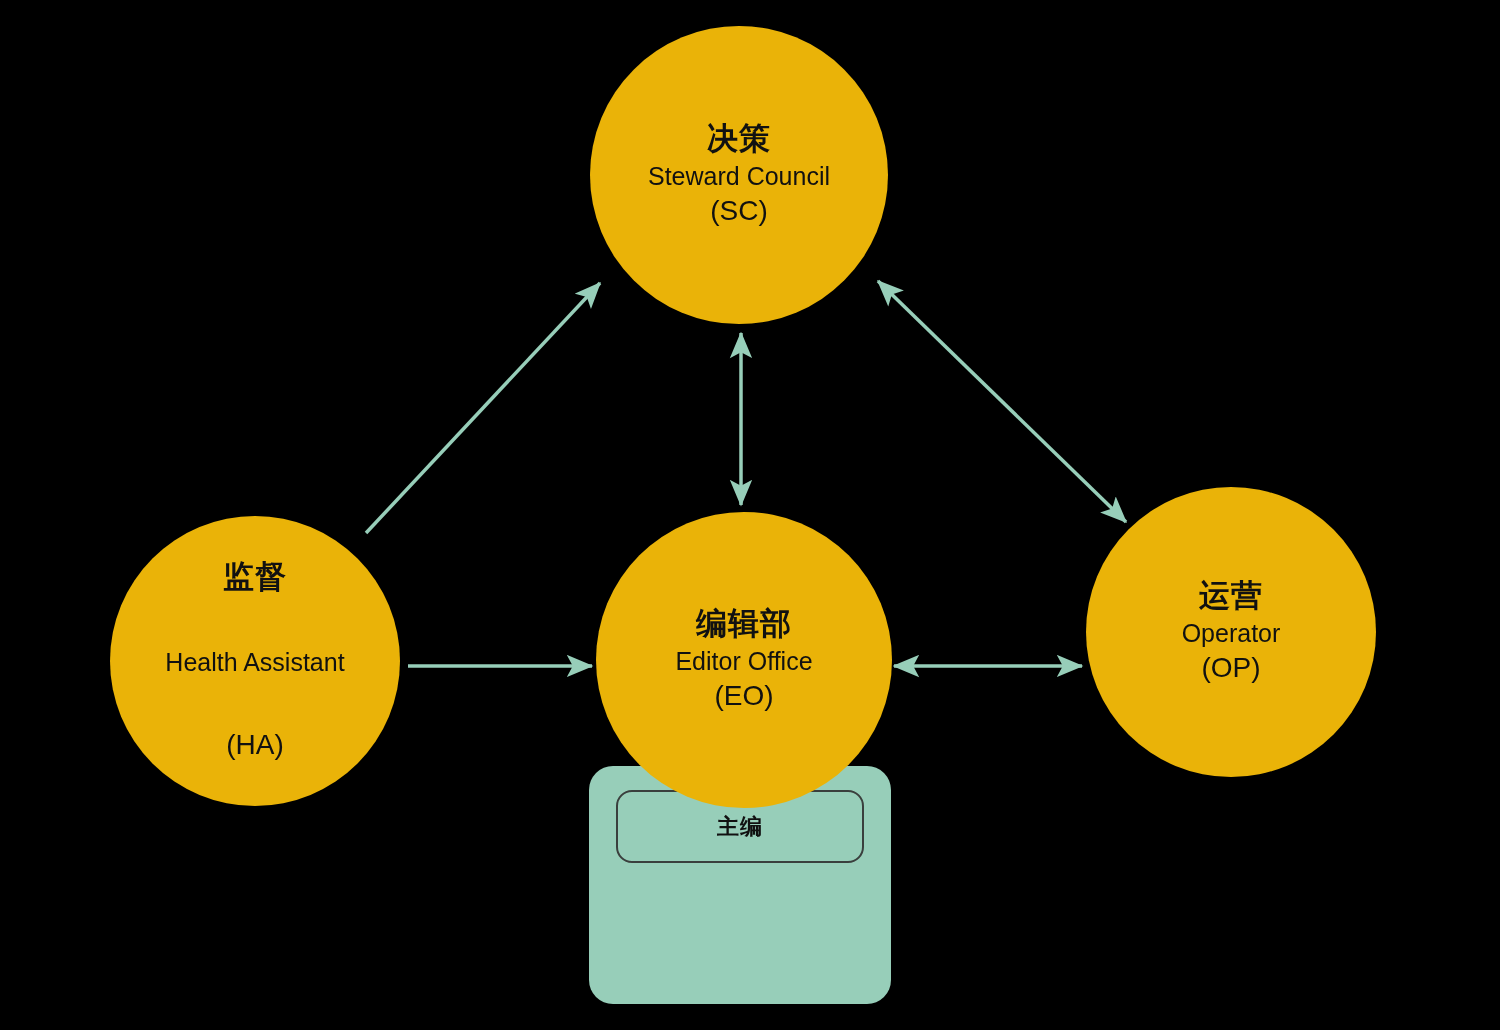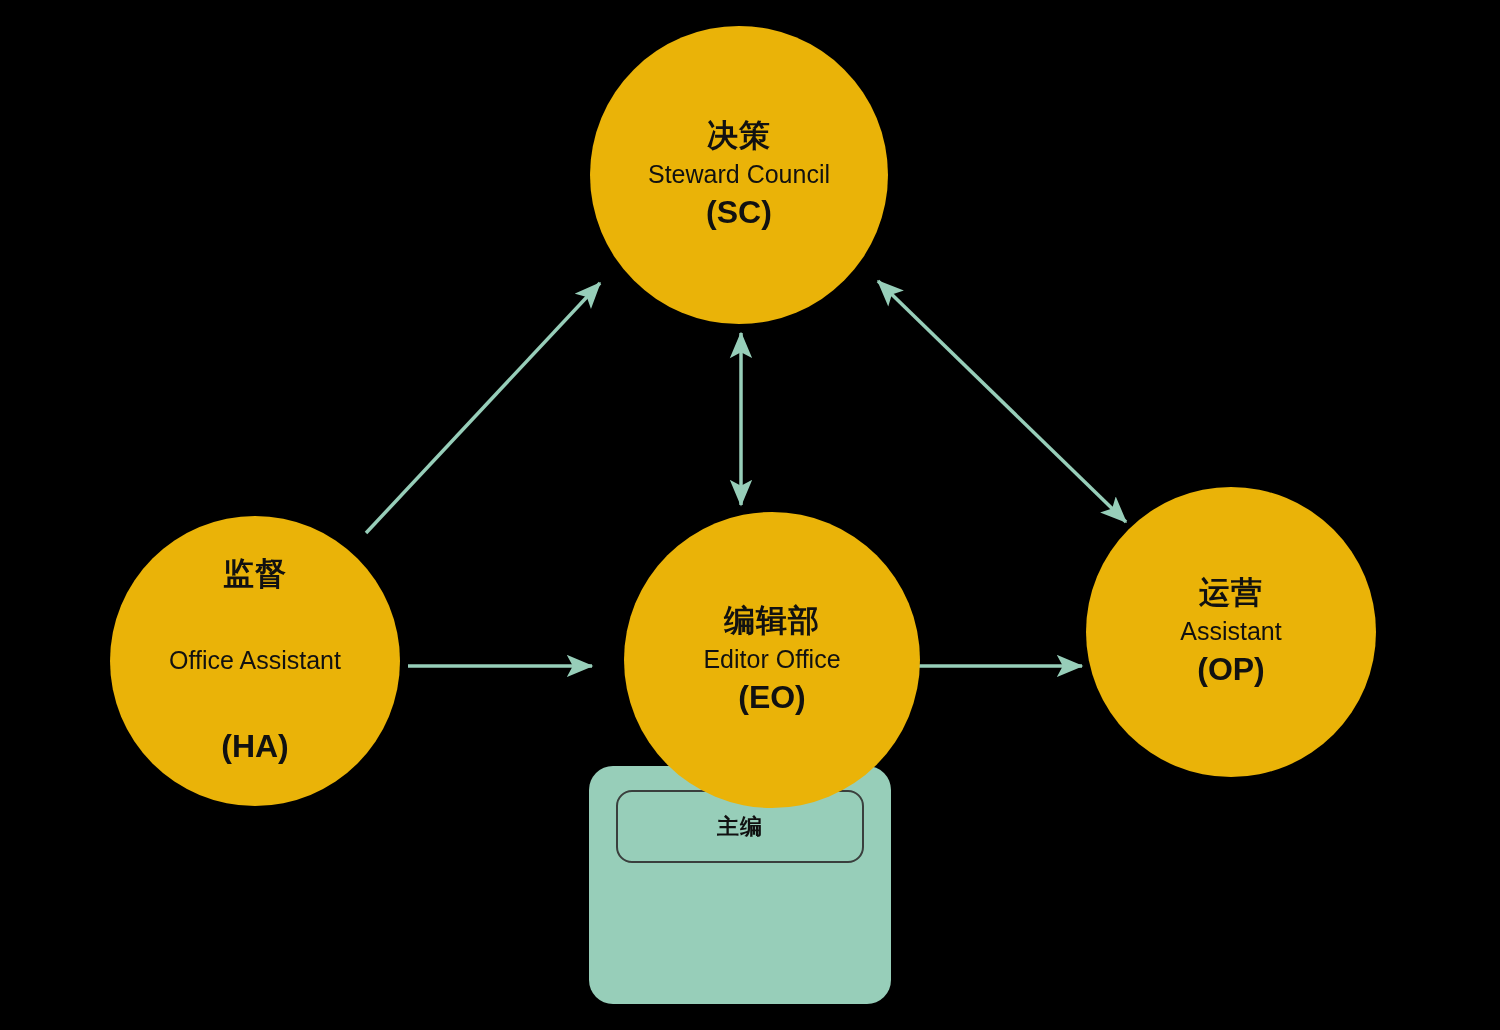--- a/index.html
+++ b/index.html
@@ -45,43 +45,43 @@
     line-height: 1.22;
     letter-spacing: 1px;
     margin-bottom: 3px;
   }
   .node .en {
     font-size: 25px;
     font-weight: 400;
     line-height: 1.32;
   }
   .node .abbr {
-    font-size: 32px;
-    font-weight: 700;
+    font-size: 28px;
+    font-weight: 400;
     line-height: 1.32;
   }
 
   
   #node-sc {
     left: 590px;
     top: 26px;
     width: 298px;
     height: 298px;
   }
   
   #node-ha {
     left: 110px;
     top: 516px;
     width: 290px;
     height: 290px;
     gap: 48px;
   }
   
   #node-eo {
-    left: 624px;
+    left: 596px;
     top: 512px;
     width: 296px;
     height: 296px;
     z-index: 3;
   }
   
   #node-op {
     left: 1086px;
     top: 487px;
     width: 290px;
@@ -146,33 +146,33 @@
   </svg>
 
   <div class="node" id="node-sc">
     <div class="cn">决策</div>
     <div class="en">Steward Council</div>
     <div class="abbr">(SC)</div>
   </div>
 
   <div class="node" id="node-ha">
     <div class="cn">监督</div>
-    <div class="en">Office Assistant</div>
+    <div class="en">Health Assistant</div>
     <div class="abbr">(HA)</div>
   </div>
 
   <div class="node" id="node-eo">
     <div class="cn">编辑部</div>
     <div class="en">Editor Office</div>
     <div class="abbr">(EO)</div>
   </div>
 
   <div class="node" id="node-op">
     <div class="cn">运营</div>
-    <div class="en">Assistant</div>
+    <div class="en">Operator</div>
     <div class="abbr">(OP)</div>
   </div>
 
   <div id="eo-subgroup">
     <div class="subunit">
       <span>主编</span>
     </div>
   </div>
 
 </div>

